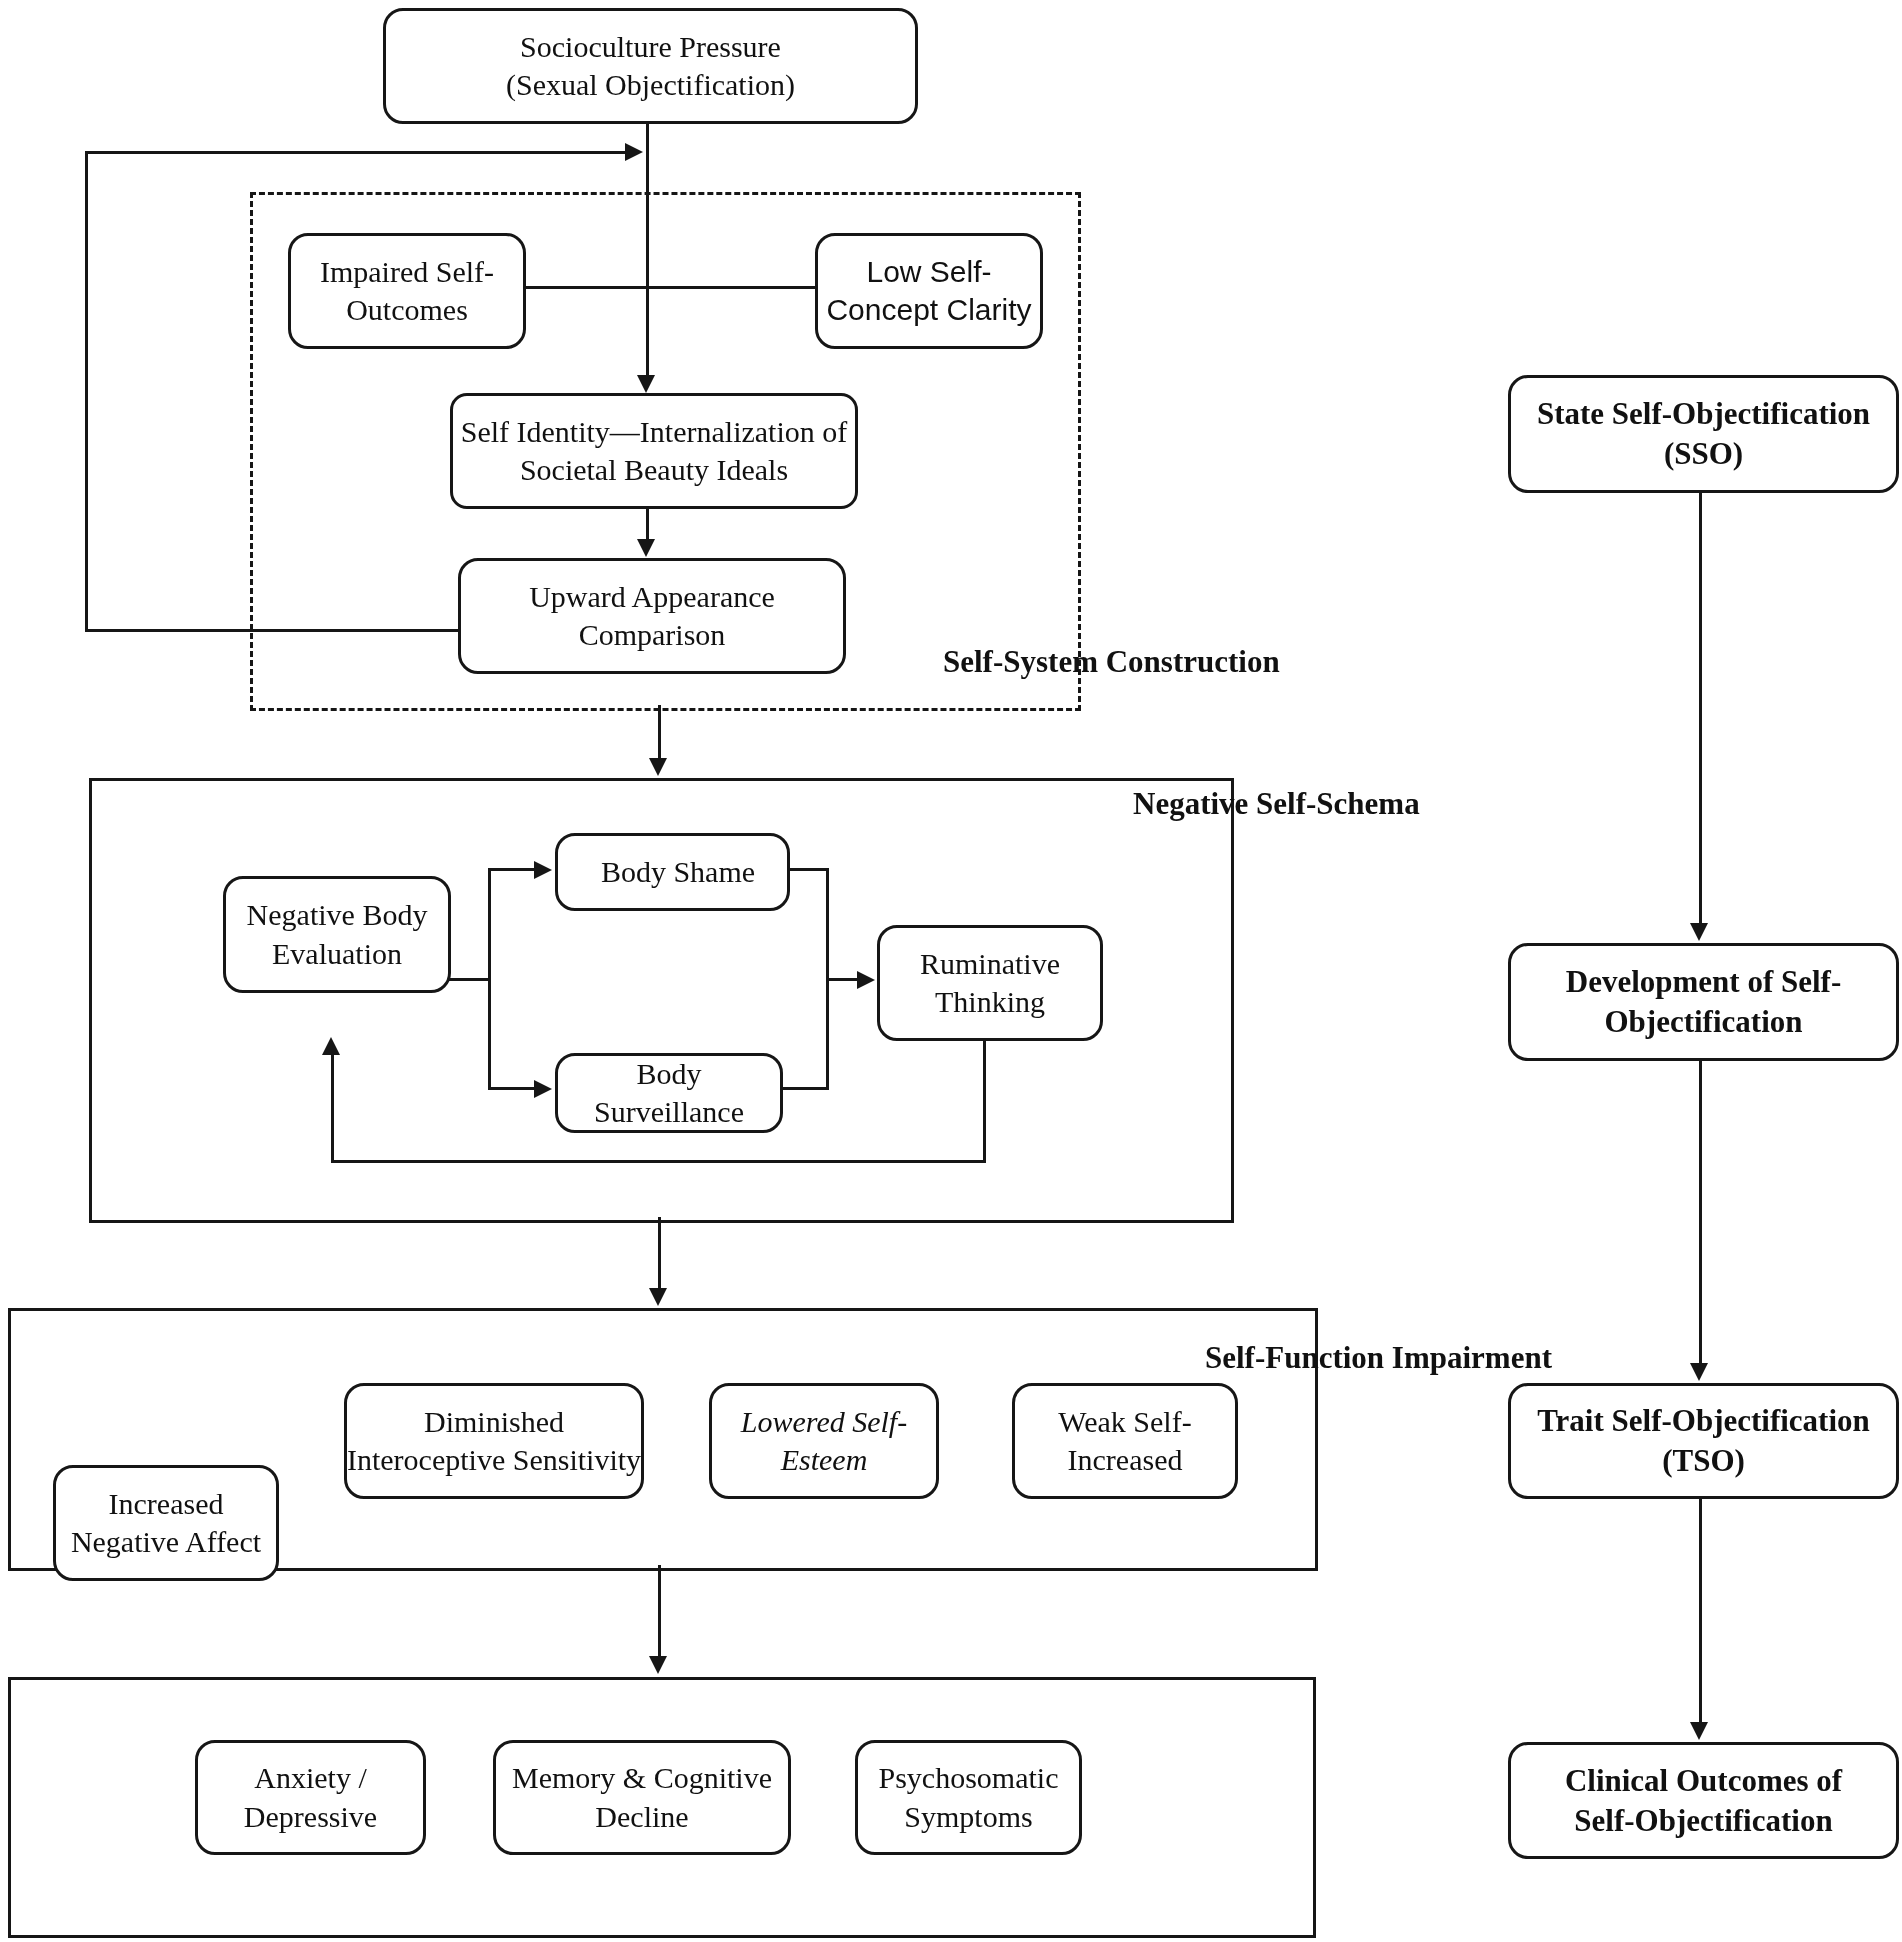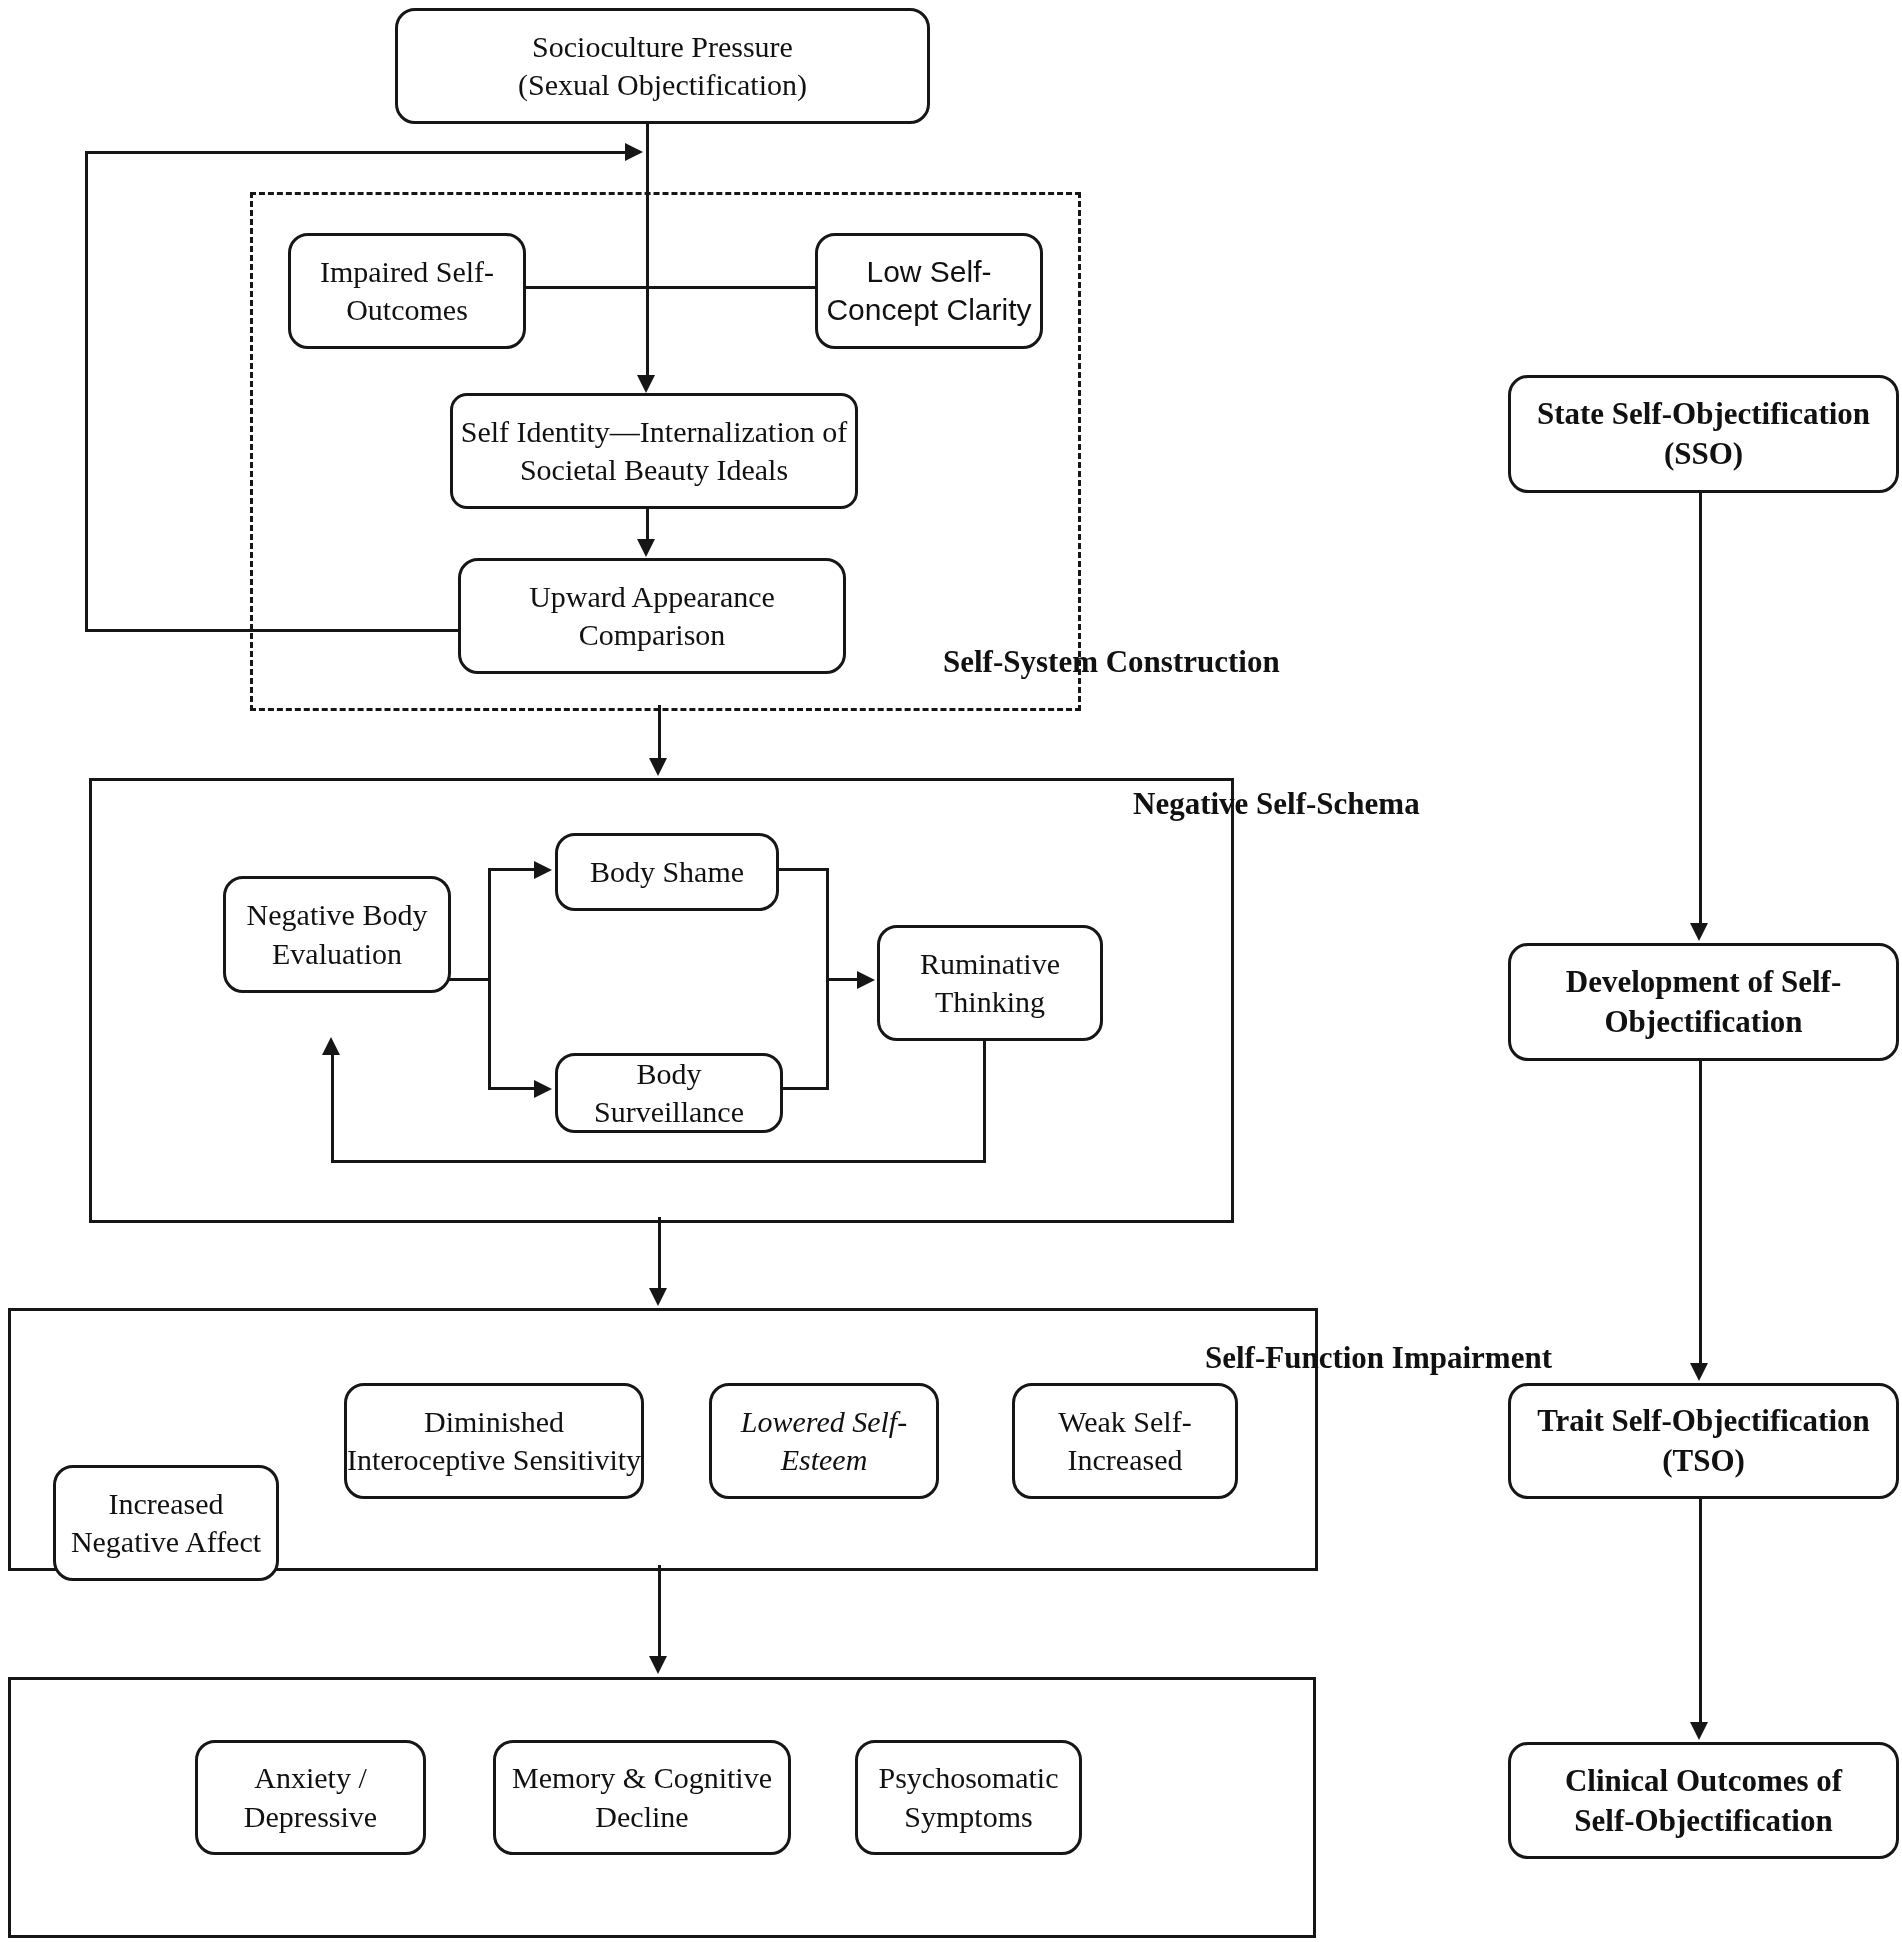--- a/index.html
+++ b/index.html
@@ -99,21 +99,21 @@
   <div class="vline" style="left:658px; top:1565px; height:91px;"></div>
   <div class="ah ah-down" style="left:649px; top:1656px;"></div>
 
   <div class="vline" style="left:1699px; top:487px; height:436px;"></div>
   <div class="ah ah-down" style="left:1690px; top:923px;"></div>
   <div class="vline" style="left:1699px; top:1055px; height:308px;"></div>
   <div class="ah ah-down" style="left:1690px; top:1363px;"></div>
   <div class="vline" style="left:1699px; top:1493px; height:229px;"></div>
   <div class="ah ah-down" style="left:1690px; top:1722px;"></div>
 
-  <div class="node" style="left:383px; top:8px; width:529px; height:110px;margin-left:12px;">
+  <div class="node" style="left:383px; top:8px; width:529px; height:110px;">
     <div class="ln">Socioculture Pressure</div>
     <div class="ln">(Sexual Objectification)</div>
   </div>
 
   <div class="node" style="left:288px; top:233px; width:232px; height:110px;">
     <div class="ln">Impaired Self-</div>
     <div class="ln">Outcomes</div>
   </div>
 
   <div class="node sans" style="left:815px; top:233px; width:222px; height:110px;">
@@ -124,21 +124,21 @@
   <div class="node" style="left:450px; top:393px; width:402px; height:110px;border-radius:17px;">
     <div class="ln">Self Identity—Internalization of</div>
     <div class="ln">Societal Beauty Ideals</div>
   </div>
 
   <div class="node" style="left:458px; top:558px; width:382px; height:110px;">
     <div class="ln">Upward Appearance</div>
     <div class="ln">Comparison</div>
   </div>
 
-  <div class="node" style="left:555px; top:833px; width:218px; height:72px;">
+  <div class="node" style="left:555px; top:833px; width:218px; height:72px;padding-left:11px;">
     <div class="ln">Body Shame</div>
   </div>
 
   <div class="node" style="left:223px; top:876px; width:222px; height:111px;">
     <div class="ln">Negative Body</div>
     <div class="ln">Evaluation</div>
   </div>
 
   <div class="node" style="left:877px; top:925px; width:220px; height:110px;">
     <div class="ln">Ruminative</div>

